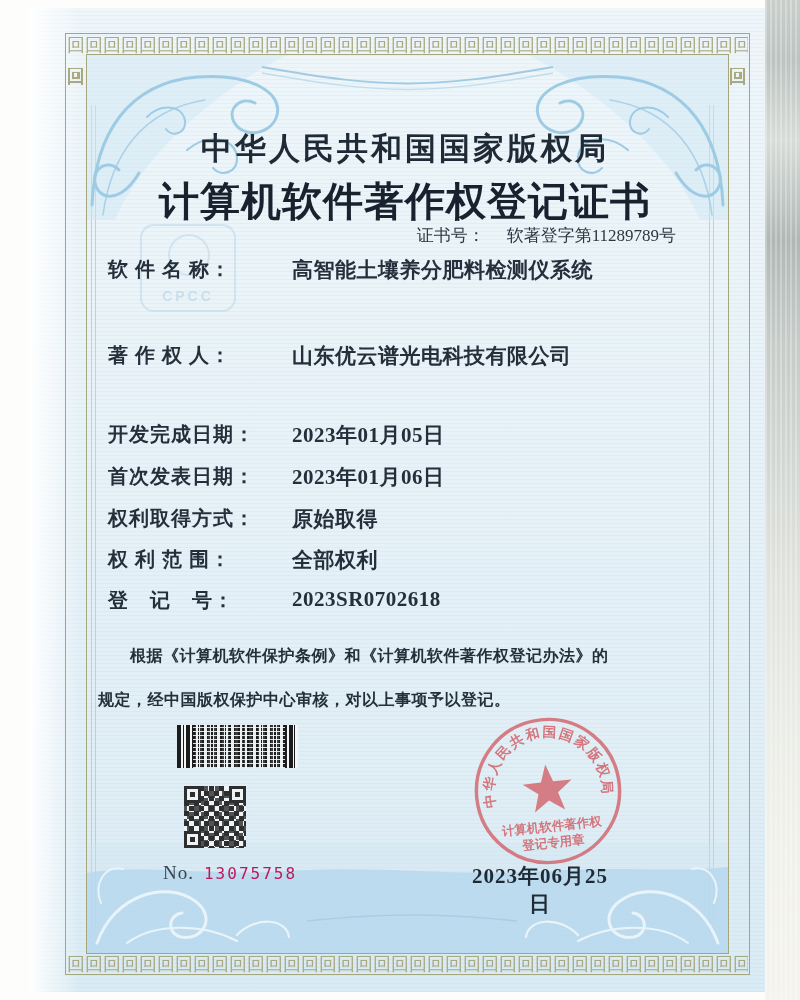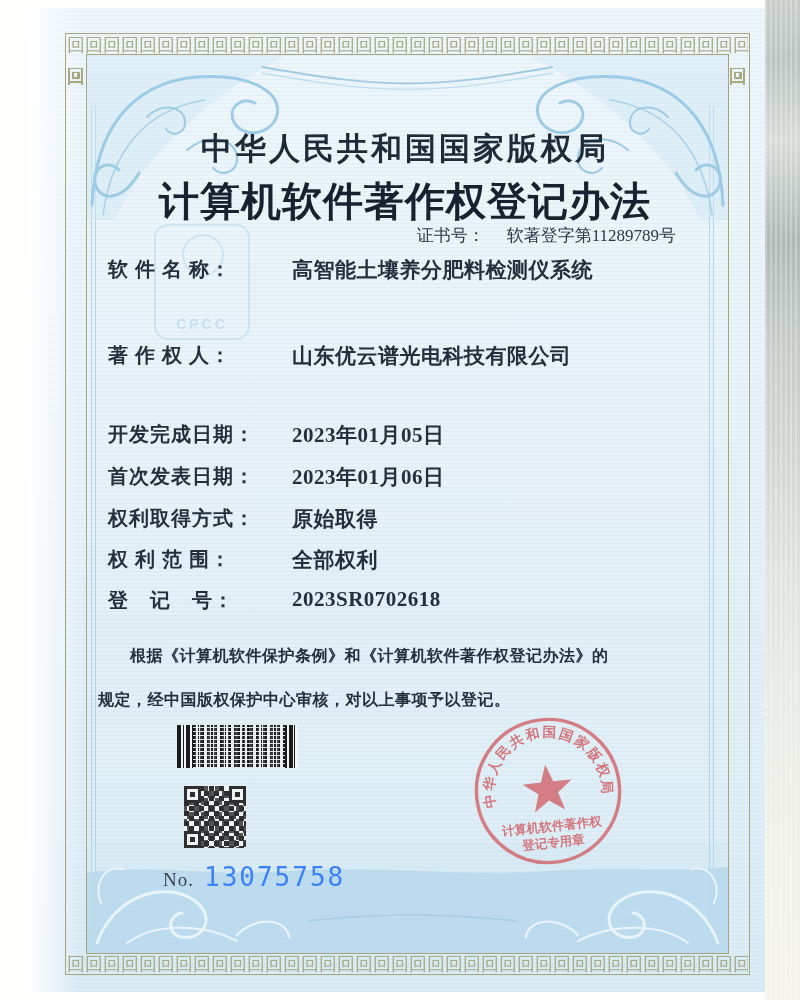--- a/index.html
+++ b/index.html
@@ -36,22 +36,22 @@
 
   
   .blue-rule { position:absolute; top:105px; bottom:70px; width:1px; background:#8dbcd9; opacity:.55; }
   .blue-rule.l1 { left:91px; } .blue-rule.l2 { left:95px; }
   .blue-rule.r1 { left:709px; } .blue-rule.r2 { left:713px; }
 
   .ornament-top { position:absolute; left:87px; top:55px; width:641px; height:165px; }
   .ornament-bottom { position:absolute; left:87px; top:843px; width:641px; height:110px; }
 
   
-  .watermark { position:absolute; left:140px; top:224px; width:96px; height:116px;
-    border:2px solid rgba(144,190,218,.35); border-radius:14px; opacity:.8;margin-left:14px; }
+  .watermark { position:absolute; left:140px; top:224px; width:96px; height:88px;
+    border:2px solid rgba(144,190,218,.35); border-radius:14px; opacity:.8; }
   .watermark .wm-circle { position:absolute; left:26px; top:8px; width:42px; height:42px;
     border:2px solid rgba(144,190,218,.35); border-radius:50%; }
   .watermark .wm-text { position:absolute; left:0; right:0; bottom:6px; text-align:center;
     font-family:"Liberation Sans",sans-serif; font-weight:bold; font-size:14px;
     letter-spacing:3px; color:rgba(144,190,218,.45); }
 
   
   .authority { position:absolute; left:60px; top:128px; width:690px; text-align:center;
     font-size:31px; font-weight:bold; letter-spacing:3px; color:#1e2a36; }
   .cert-title { position:absolute; left:60px; top:174px; width:690px; text-align:center;
@@ -90,22 +90,22 @@
       repeating-conic-gradient(#2e2e2e 0% 25%, rgba(0,0,0,0) 0% 50%),
       repeating-conic-gradient(rgba(46,46,46,.8) 0% 25%, #eef3f5 0% 50%);
     background-size:10px 10px, 14px 14px; background-position:0 0, 3px 5px; }
   .finder { position:absolute; width:17px; height:17px; border:3px solid #2e2e2e; background:#eef3f5; }
   .finder::after { content:""; position:absolute; left:3px; top:3px; width:5px; height:5px; background:#2e2e2e; }
   .finder.tl { left:0; top:0; } .finder.tr { right:0; top:0; } .finder.bl { left:0; bottom:0; }
 
   
   .serial { position:absolute; left:163px; top:862px; font-size:19px; color:#3a4450; }
   .serial .no { letter-spacing:1px; }
-  .serial .digits { font-family:"DejaVu Sans Mono",monospace; font-size:26px;
-    color:#3b82f6; letter-spacing:2px; margin-left:10px;text-align:right; }
+  .serial .digits { font-family:"DejaVu Sans Mono",monospace; font-size:16px;
+    color:#be185d; letter-spacing:2px; margin-left:10px;text-align:right; }
 
   
   .seal { position:absolute; left:473px; top:716px; width:150px; height:150px;
     transform:rotate(-6deg); opacity:.88; }
   .issue-date { position:absolute; left:462px; top:862px; width:156px; text-align:center;
     font-size:21px; font-weight:bold; letter-spacing:1px; color:#1e2a36; }
 </style>
 </head>
 <body>
 
@@ -164,21 +164,21 @@
     </g>
     <path d="M220,78 C300,70 350,70 430,78" fill="none" stroke="#9fc9e2" stroke-width="1.5" opacity="0.7"></path>
   </svg>
 
   <div class="watermark">
     <div class="wm-circle"></div>
     <div class="wm-text">CPCC</div>
   </div>
 
   <div class="authority">中华人民共和国国家版权局</div>
-  <div class="cert-title">计算机软件著作权登记办法</div>
+  <div class="cert-title">计算机软件著作权登记证书</div>
   <div class="cert-no">
     <span class="lbl">证书号：</span><span>软著登字第11289789号</span>
   </div>
 
   <div class="row r1">
     <span class="lbl">软 件 名 称：</span>
     <div class="val">
         <div>高智能土壤养分肥料检测仪系统</div>
       </div>
   </div>
@@ -234,15 +234,16 @@
       <path id="arcp" d="M 30 114 A 63 63 0 1 1 144 114" fill="none" stroke="none"></path>
       <text font-size="16" letter-spacing="2.5" fill="#d0575e" stroke="none" opacity="0.9" font-family="Liberation Serif, serif" font-weight="bold">
         <textPath href="#arcp" startOffset="50%" text-anchor="middle">中华人民共和国国家版权局</textPath>
       </text>
       <polygon opacity="0.85" stroke="none" points="87,56 94.1,76.3 115.5,76.7 98.4,89.7 104.6,110.3 87,98 69.4,110.3 75.6,89.7 58.5,76.7 79.9,76.3"></polygon>
       <text x="87" y="133" font-size="14.5" text-anchor="middle" stroke="none" opacity="0.9" font-family="Liberation Serif, serif" font-weight="bold">计算机软件著作权</text>
       <text x="87" y="152" font-size="14.5" text-anchor="middle" stroke="none" opacity="0.9" font-family="Liberation Serif, serif" font-weight="bold">登记专用章</text>
     </g>
   </svg>
 
+  <div class="issue-date">2023年06月25日</div>
 
   <div class="scan-strip"></div>
 </div>
 
 </body></html>

